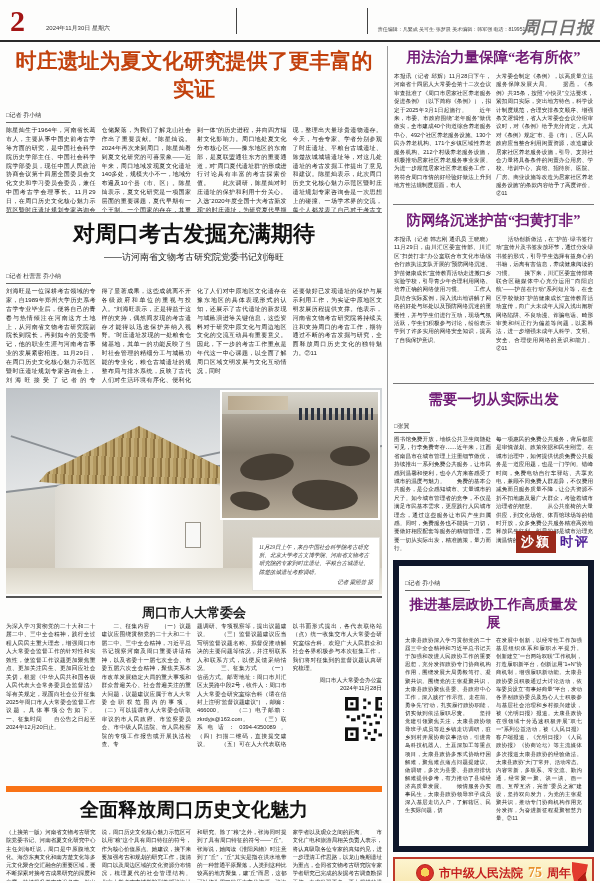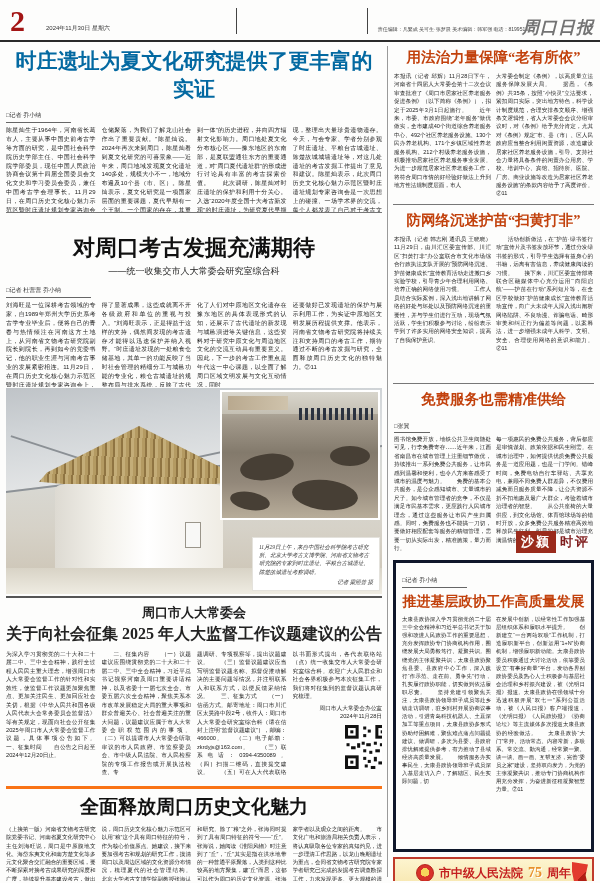--- a/index.html
+++ b/index.html
@@ -24,24 +24,24 @@
   .vdiv { width:1px; background:#9a9a9a; margin:4px 0; }
   .rightcol { width:212px; padding:2px 6px 0 5px; overflow:hidden; }
   
   .a-title { text-align:center; font-weight:bold; font-family:"Liberation Serif", serif; color:#111; }
   .a-sub { text-align:center; font-size:9px; margin-top:2px; color:#222; }
   .byline { font-size:6px; color:#333; border-bottom:1px solid #666; display:inline-block; padding:2px 30px 2px 0; margin:3px 0 3px 0; }
   .cols { display:flex; gap:6px; }
   .col { flex:1; font-size:6px; line-height:1.48; text-align:justify; color:#1c1c1c; overflow:hidden; }
   
   .artA { padding-top:5px; height:170px; overflow:hidden; }
-  .artA .a-title { font-size:21px; color:#0369a1; }
+  .artA .a-title { font-size:21px; color:#c2410c; }
   .artA .cols .col { height:102px; }
   
-  .artB { border-top:1px solid #777; padding-top:20px; height:175px; overflow:hidden; }
+  .artB { border-top:1px solid #777; padding-top:6px; height:175px; overflow:hidden; }
   .artB .a-title { font-size:22px; }
   .artB .cols .col { height:96px; }
   
   .photos { position:relative; height:206px; margin:1px 0 2px 0; background:#e9e7e2; overflow:hidden; }
   .ph-left { position:absolute; inset:0; background:linear-gradient(180deg,#c9cdd1 0%,#d9dad6 40%,#d6d2c8 68%,#cfc8ba 88%,#e4e0d6 100%); overflow:hidden; }
   .shelter { position:absolute; left:-30px; top:-70px; width:460px; height:150px; background:linear-gradient(180deg,#aeb3b8 0%,#cfd3d6 60%,#e2e4e5 100%); transform:rotate(-7deg); border-bottom:2px solid #8d9297; }
   .beam { position:absolute; background:#8b9095; height:2px; }
   .b1 { width:200px; left:0; top:78px; transform:rotate(18deg); }
   .b2 { width:220px; left:120px; top:60px; transform:rotate(-12deg); }
   .hut { position:absolute; left:48px; top:38px; width:170px; }
@@ -70,38 +70,38 @@
     box-shadow:0 0 0 1px #e4e2dc; }
   .credit { text-align:right; margin-top:2px; }
   
   .notice { border-top:2px solid #555; padding-top:6px; height:190px; overflow:hidden; }
   .n-t1 { text-align:center; font-size:13px; font-weight:bold; font-family:Liberation Sans, sans-serif; }
   .n-t2 { text-align:center; font-size:16px; font-weight:bold; font-family:"Liberation Serif", serif; margin:2px 0 5px 0; }
   .notice .col { height:128px; font-size:5.7px; }
   .sig { text-align:right; font-size:5.7px; margin-top:3px; line-height:1.5; }
   .qr { display:block; margin:4px auto 0 52px; width:44px; height:44px; }
   
-  .artC { border-top:3px solid #f97316; padding-top:5px; height:95px; overflow:hidden; }
+  .artC { border-top:6px solid #f97316; padding-top:5px; height:95px; overflow:hidden; }
   .artC .a-title { font-size:19px; margin-bottom:5px; }
   .artC .cols .col { height:64px; font-size:5.6px; }
   
   .r-art { padding:4px 1px 2px 1px; }
-  .r-title { text-align:center; font-size:14.5px; font-weight:bold; font-family:"Liberation Serif", serif; color:#c2410c; margin-bottom:5px; }
+  .r-title { text-align:center; font-size:14.5px; font-weight:bold; font-family:"Liberation Serif", serif; color:#701a75; margin-bottom:5px; }
   .r-cols { display:flex; gap:5px; }
   .r-col { flex:1; font-size:5.6px; line-height:1.5; text-align:justify; color:#1c1c1c; overflow:hidden; }
   .rdiv { border-top:1px solid #777; margin:4px 0 2px 0; }
   .law .r-col { height:126px; }
   .net .r-col { height:142px; }
   .free { position:relative; }
   .free .r-col { height:118px; font-family:"Liberation Serif", serif; }
   .free .byline { margin:0 0 2px 0; padding:1px 20px 1px 0; }
   .badge { position:absolute; right:4px; bottom:2px; display:flex; align-items:center; gap:4px; }
   .badge-box { background:#9a2b1c; color:#fff; font-size:13px; font-weight:bold; padding:2px 5px; letter-spacing:2px; font-family:"Liberation Serif", serif; }
-  .badge-txt { color:#7f1d1d; font-size:13px; font-weight:bold; letter-spacing:2px; font-family:"Liberation Serif", serif; }
-  .boxart { border:3px solid #0f172a; padding:5px 6px; margin-top:5px; height:292px; overflow:hidden; }
+  .badge-txt { color:#4c1d95; font-size:13px; font-weight:bold; letter-spacing:2px; font-family:"Liberation Serif", serif; }
+  .boxart { border:6px solid #0f172a; padding:5px 6px; margin-top:5px; height:292px; overflow:hidden; }
   .boxart .r-title { font-size:14px; margin:2px 0 4px 0; }
   .boxart .r-col { height:238px; font-size:5.4px; }
   
   .banner { margin-top:5px; height:32px; border:2px solid #c03a2b; background:linear-gradient(180deg,#fdf4cf,#f7e6ae);
     display:flex; align-items:center; justify-content:center; gap:5px; position:relative; overflow:hidden; }
   .emblem { width:18px; height:18px; border-radius:50%;
     background:radial-gradient(circle at 50% 45%, #f6d65c 0 36%, #d8322a 37% 100%); border:1px solid #b5231c; }
   .banner-text { color:#c41f1f; font-size:12px; font-weight:bold; font-family:"Liberation Serif", serif; }
   .banner-num { color:#e8912d; font-size:14px; font-weight:bold; font-family:"Liberation Serif", serif; text-shadow:1px 1px 0 #fff; }
   .flag { position:absolute; right:4px; top:3px; width:16px; height:24px;
@@ -131,21 +131,21 @@
         <div class="cols">
           <div class="col">陈星灿生于1964年，河南省长葛市人，主要从事中国史前考古学等方面的研究，是中国社会科学院历史学部主任、中国社会科学院学部委员，现任中国人民政治协商会议第十四届全国委员会文化文史和学习委员会委员，兼任中国考古学会理事长。11月29日，在周口历史文化核心魅力示范区暨时庄遗址规划专家咨询会上，记者对陈星灿进行专访。　　2022年，陈星灿来到周口时庄遗址时，时庄遗址刚发现目前我国年代最早的粮食仓储城邑聚落，“时庄遗址是城址与村落之外的另一种类型，就是</div>
           <div class="col">仓储聚落，为我们了解龙山社会作出了重要贡献。”陈星灿说。　　2024年再次来到周口，陈星灿看到夏文化研究的可喜景象——近年来，周口地域发现夏文化遗址140多处，规模大小不一，地域分布遍及10个县（市、区）。陈星灿表示，夏文化研究是一项国家层面的重要课题，夏代早期有一个王制、一个国家的存在，其重大历史价值十分重大，更加有助于加深认识夏文化、有助于增强文化自信。他认为，河南是中华文明起源的重要区域，夏文化研究是中华文明探源的重要节点，从夏开始才形成了一个统一的王朝和国家，完成了中华文明从“多元</div>
           <div class="col">到一体”的历史进程，并向四方辐射文化影响力。周口地处夏文化分布核心区——豫东地区的东南部，是夏联盟通往东方的重要通道，对“周口夏代遗址群”的形成进行讨论具有丰富的考古探索价值。　　此次调研，陈星灿对时庄遗址的保护和利用十分关心。入选“2020年度全国十大考古新发现”的时庄遗址，为研究夏代早期国家的粮食储备、统一管理和可能存在的贡赋制度等提供了绝佳的实物资料，其发现对于重新认识夏代早期的社会组织结构、管理水平和国家治理方式具有重要价值。“时庄遗址是重要的考古发现，多学科合作在发掘中得到了很好的体</div>
           <div class="col">现，整理出大量珍贵遗物遗存。今天，与会专家、学者分别参观了时庄遗址、平粮台古城遗址、陈楚故城城墙遗址等，对这几处遗址的考古发掘工作提出了意见和建议。陈星灿表示，此次周口历史文化核心魅力示范区暨时庄遗址规划专家咨询会是一次思想上的碰撞、一场学术界的交流，每个人都发表了自己对于考古文化的见解，这必定能为周口接续开展遗址考古发掘过程中遇到的困难提供一些指引，让周口的遗址考古发掘工作方向更加明晰。②11</div>
         </div>
       </div>
 
       <div class="artB">
         <div class="a-title">对周口考古发掘充满期待</div>
-        <div class="a-sub">——统一收集交市人大常委会研究室综合科</div>
+        <div class="a-sub">——访河南省文物考古研究院党委书记刘海旺</div>
         <div class="byline">□记者 杜营营 乔小纳</div>
         <div class="cols">
           <div class="col">刘海旺是一位深耕考古领域的专家，自1989年郑州大学历史系考古学专业毕业后，便将自己的青春与热情倾注在河南这方土地上，从河南省文物考古研究院副院长到院长，再到如今的党委书记，他的职业生涯与河南考古事业的发展紧密相连。11月29日，在周口历史文化核心魅力示范区暨时庄遗址规划专家咨询会上，刘海旺接受了记者的专访。　　“近年来，周口的考古发掘工作取</div>
           <div class="col">得了显著成果，这些成就离不开各级政府和单位的重视与投入。”刘海旺表示，正是得益于这样的支持，偶然间发现的考古遗存才能得以迅速保护并纳入视野。“时庄遗址发现的一处粮食仓储基地，其单一的功能反映了当时社会管理的精细分工与城邑功能的专业化，粮仓古城遗址的规整布局与排水系统，反映了古代人们对生活环境有序化、便利化的追求与智慧。”刘海旺说。　　刘海旺进一步强调，周口的考古新发现提供了大量珍贵资料，不仅深</div>
           <div class="col">化了人们对中原地区文化遗存在豫东地区的具体表现形式的认知，还展示了古代遗址的新发现与城邑演进等关键信息，这些资料对于研究中原文化与周边地区文化的交流互动具有重要意义。因此，下一步的考古工作重点是年代这一中心课题，以全面了解周口区域文明发展与文化互动情况，同时</div>
           <div class="col">还要做好已发现遗址的保护与展示利用工作，为实证中原地区文明发展历程提供支撑。他表示，河南省文物考古研究院将持续关注和支持周口的考古工作，期待通过不断的考古发掘与研究，全面释放周口历史文化的独特魅力。②11</div>
         </div>
       </div>
 
       <div class="photos">
@@ -172,21 +172,20 @@
           <div class="pit p4"></div>
         </div>
         <div class="caption">
           <span>11月29日上午，来自中国社会科学院考古研究所、北京大学考古文博学院、河南省文物考古研究院的专家到时庄遗址、平粮台古城遗址、陈楚故城遗址考察调研。</span>
           <div class="credit">记者 梁照曾 摄</div>
         </div>
       </div>
 
       <div class="notice">
         <div class="n-t1">周口市人大常委会</div>
-        <div class="n-t2">关于向社会征集 2025 年人大监督工作议题建议的公告</div>
         <div class="cols">
           <div class="col">为深入学习贯彻党的二十大和二十届二中、三中全会精神，践行全过程人民民主重大理念，增强周口市人大常委会监督工作的针对性和实效性，使监督工作议题更加聚焦重点、更加关注民生、更加回应社会关切，根据《中华人民共和国各级人民代表大会常务委员会监督法》等有关规定，现面向社会公开征集2025年周口市人大常委会监督工作议题，具体事项公告如下。　　一、征集时间　　自公告之日起至2024年12月20日止。</div>
           <div class="col">　　二、征集内容　　（一）议题建议应围绕贯彻党的二十大和二十届二中、三中全会精神，习近平总书记视察河南及周口重要讲话精神，以及省委十一届七次全会、市委五届六次全会精神，聚焦关系本市改革发展稳定大局的重大事项和群众普遍关心、社会普遍关注的重大问题，议题建议应属于市人大常委会职权范围内的事项。　　（二）可以提请市人大常委会听取审议的市人民政府、市监察委员会、市中级人民法院、市人民检察院的专项工作报告或开展执法检查、专</div>
           <div class="col">题调研、专项视察等，提出议题建议。　　（三）监督议题建议应当写明监督议题名称、拟督促推动解决的主要问题等情况，并注明联系人和联系方式，以便反馈采纳情况。　　三、征集方式　　（一）信函方式。邮寄地址：周口市川汇区太昊路中段2号，收件人：周口市人大常委会研究室综合科（请在信封上注明“监督议题建议”），邮编：466000。　　（二）电子邮箱：zkrdyjs@163.com。　　（三）联系电话：0394-4350089。　　（四）扫描二维码，直接提交建议。　　（五）可在人大代表联络站（点）</div>
           <div class="col">
             <span>以书面形式提出，各代表联络站（点）统一收集交市人大常委会研究室综合科。欢迎广大人民群众和社会各界积极参与本次征集工作，我们将对征集到的监督议题认真研究梳理。</span>
             <div class="sig">
               <div>周口市人大常委会办公室</div>
               <div>2024年11月28日</div>
             </div>
@@ -260,21 +259,21 @@
         <div class="r-title">防网络沉迷护苗“扫黄打非”</div>
         <div class="r-cols">
           <div class="r-col">本报讯（记者 韩志刚 通讯员 王晓晓）11月29日，由川汇区委宣传部、川汇区“扫黄打非”办公室联合市文化市场综合行政执法支队开展的“预防网络沉迷、护苗健康成长”宣传教育活动走进搬口乡实验学校，引导青少年合理利用网络、培养正确的网络使用习惯。　　工作人员结合实际案例，深入浅出地讲解了网络的好处与坏处以及预防网络沉迷的重要性，并与学生们进行互动，现场气氛活跃，学生们积极参与讨论，纷纷表示学到了许多实用的网络安全知识，提高了自我保护意识。</div>
           <div class="r-col">　　活动创新做法，在“护苗·绿书签行动”宣传片及书签发放环节，通过分发绿书签的形式，引导学生选择有益身心的书籍，远离有害信息，养成健康阅读的习惯。　　接下来，川汇区委宣传部将联合区融媒体中心充分运用“‘向阳启航’——护苗在行动”系列短片等，在全区学校做好“护苗健康成长”宣传教育活动宣传，向广大未成年人深入浅出阐析网络陷阱、不良动漫、诈骗电话、畸形审美和纠正行为偏差等问题，以案释法，进一步增强未成年人科学、文明、安全、合理使用网络的意识和能力。②11</div>
         </div>
       </div>
 
       <div class="rdiv"></div>
 
       <div class="r-art free">
-        <div class="r-title">免费服务也需精准供给</div>
+        <div class="r-title">需要一切从实际出发</div>
         <div class="byline">□张翼</div>
         <div class="r-cols">
           <div class="r-col">图书馆免费开放，地铁公共卫生间随处可见，行李免费寄存……近年来，江西省南昌市在城市管理上注重细节做优，持续推出一系列免费公共服务，让市民感到温馨和便利，也令八方来客感受了城市的温度与魅力。　　免费的基本公共服务，是公众感知城市、丈量城市的尺子。如今城市管理者的竞争，不仅是满足市民基本需求，更应践行人民城市理念，通过这些服务让市民产生归属感。同时，免费服务也不能搞一刀切，要做好相应配套等服务的精细管理，需要一切从实际出发，精准施策，量力而行。</div>
           <div class="r-col">每一项惠民的免费公共服务，背后都应是审慎谋划、政策依据和民生刚需。在城市治理中，如何提供优质免费公共服务是一道应用题，也是一门学问。错峰时间，免费电动自行车驿站、共享充电，兼顾不同免费人群差异，不仅费用减免而且服务质量不降，让公共资源不折不扣地惠及最广大群众，考验着城市治理者的智慧。　　从公共座椅的大量供应，到文化场馆、体育馆球场等的错时开放，众多免费公共服务精准高效地释放民生红利，彰显的都是城市治理充满温情的味道。</div>
         </div>
         <div class="badge">
           <span class="badge-box">沙颍</span>
           <span class="badge-txt">时评</span>
         </div>
       </div>

